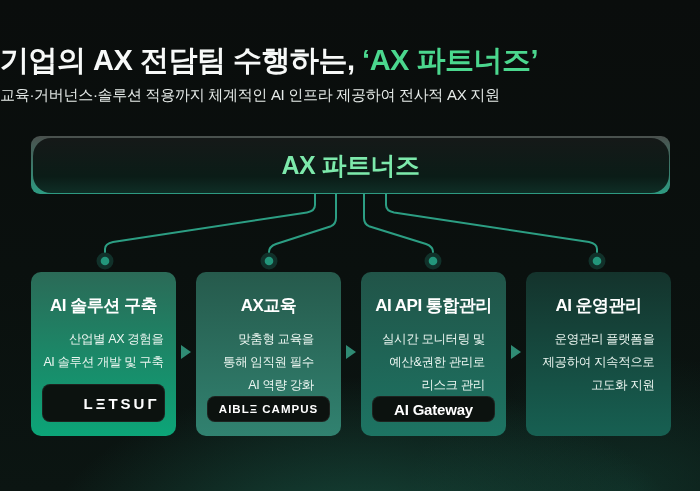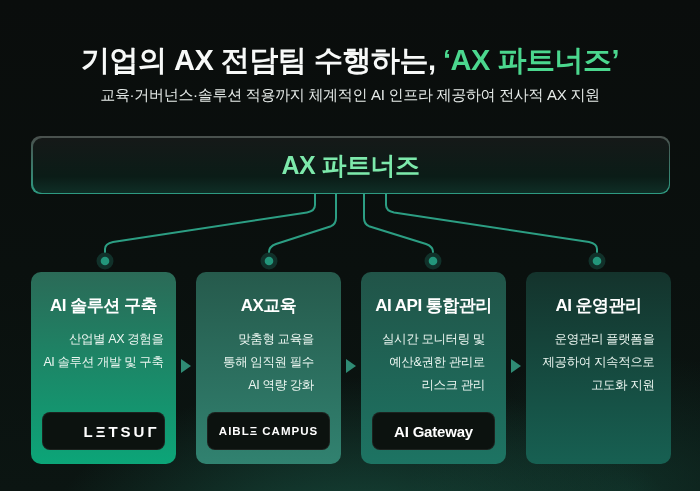--- a/index.html
+++ b/index.html
@@ -6,35 +6,35 @@
   .canvas{
     position:relative;width:700px;height:491px;overflow:hidden;
     font-family:"Liberation Sans","DejaVu Sans",sans-serif;
     background:
       radial-gradient(75% 60% at 52% 114%, rgba(27,94,76,.78) 0%, rgba(27,94,76,0) 62%),
       radial-gradient(45% 40% at 90% 100%, rgba(21,74,60,.45) 0%, rgba(21,74,60,0) 70%),
       linear-gradient(180deg,#0a0d0c 0%,#0a100e 55%,#0b1512 100%);
     color:#fff;
   }
   
-  .header{position:absolute;top:41px;left:0;width:100%;text-align:center;}
+  .header{position:absolute;top:41px;left:0;width:100%;text-align:left;}
   .title{font-size:29px;font-weight:800;letter-spacing:-0.5px;line-height:38px;color:#f7f9f8;}
   .title .hl{color:#4bd78e;}
   .subtitle{margin-top:7px;font-size:15px;font-weight:500;color:#e6ebe9;letter-spacing:-0.3px;}
   
   .hub{position:absolute;left:31px;top:136px;width:639px;height:58px;border-radius:9px;
        background:linear-gradient(180deg,#4a504d 0%,#2e9b82 100%);padding:0;}
-  .hub-inner{position:absolute;inset:1.5px;border-radius:9px;
+  .hub-inner{position:absolute;inset:1.5px;border-radius:18px;
        background:linear-gradient(180deg,#151918 0%,#0b1c17 70%,#0f2e26 100%);
        display:flex;align-items:center;justify-content:center;}
   .hub-label{font-size:25px;font-weight:800;color:#7de9ab;letter-spacing:-0.5px;}
   
   .connectors{position:absolute;left:0;top:194px;width:700px;height:78px;}
   
-  .cards{position:absolute;left:31px;top:272px;width:640px;height:192px;display:flex;}
+  .cards{position:absolute;left:31px;top:272px;width:640px;height:164px;display:flex;}
   .card{flex:0 0 145px;border-radius:10px;display:flex;flex-direction:column;align-items:center;
         padding:22px 8px 14px 8px;box-sizing:border-box;}
   .card-title{font-size:17px;font-weight:800;letter-spacing:-0.5px;color:#ffffff;margin-bottom:11px;text-align:center;}
   .card-body{font-size:12.5px;font-weight:500;color:#ecf6f1;line-height:1.82;text-align:right;letter-spacing:-0.4px;}
   .badge{margin-top:auto;width:121px;height:36px;border-radius:8px;background:#0c120f;
          border:1px solid rgba(255,255,255,.07);display:flex;align-items:center;justify-content:center;}
   .logo{color:#fff;white-space:nowrap;}
   .logo-letsur{font-size:15px;font-weight:700;letter-spacing:3px;padding-left:36px;}
   .logo-aible{font-size:11.5px;font-weight:700;letter-spacing:1px;}
   .logo-gateway{font-size:15px;font-weight:800;letter-spacing:-0.2px;}

